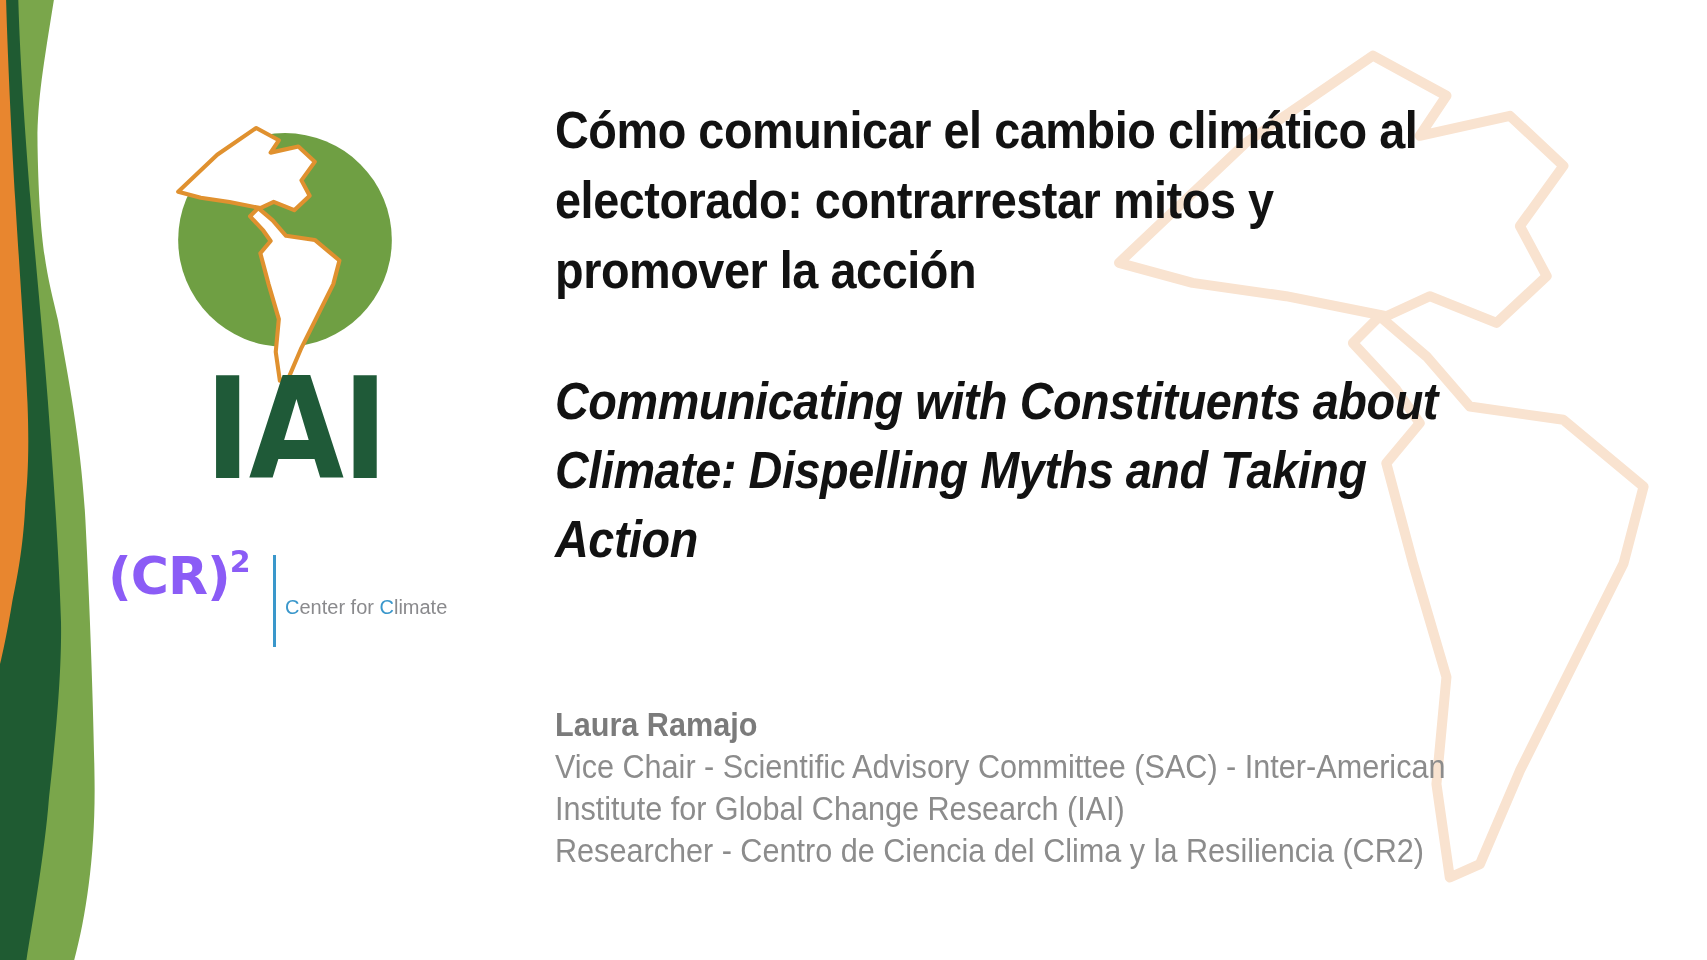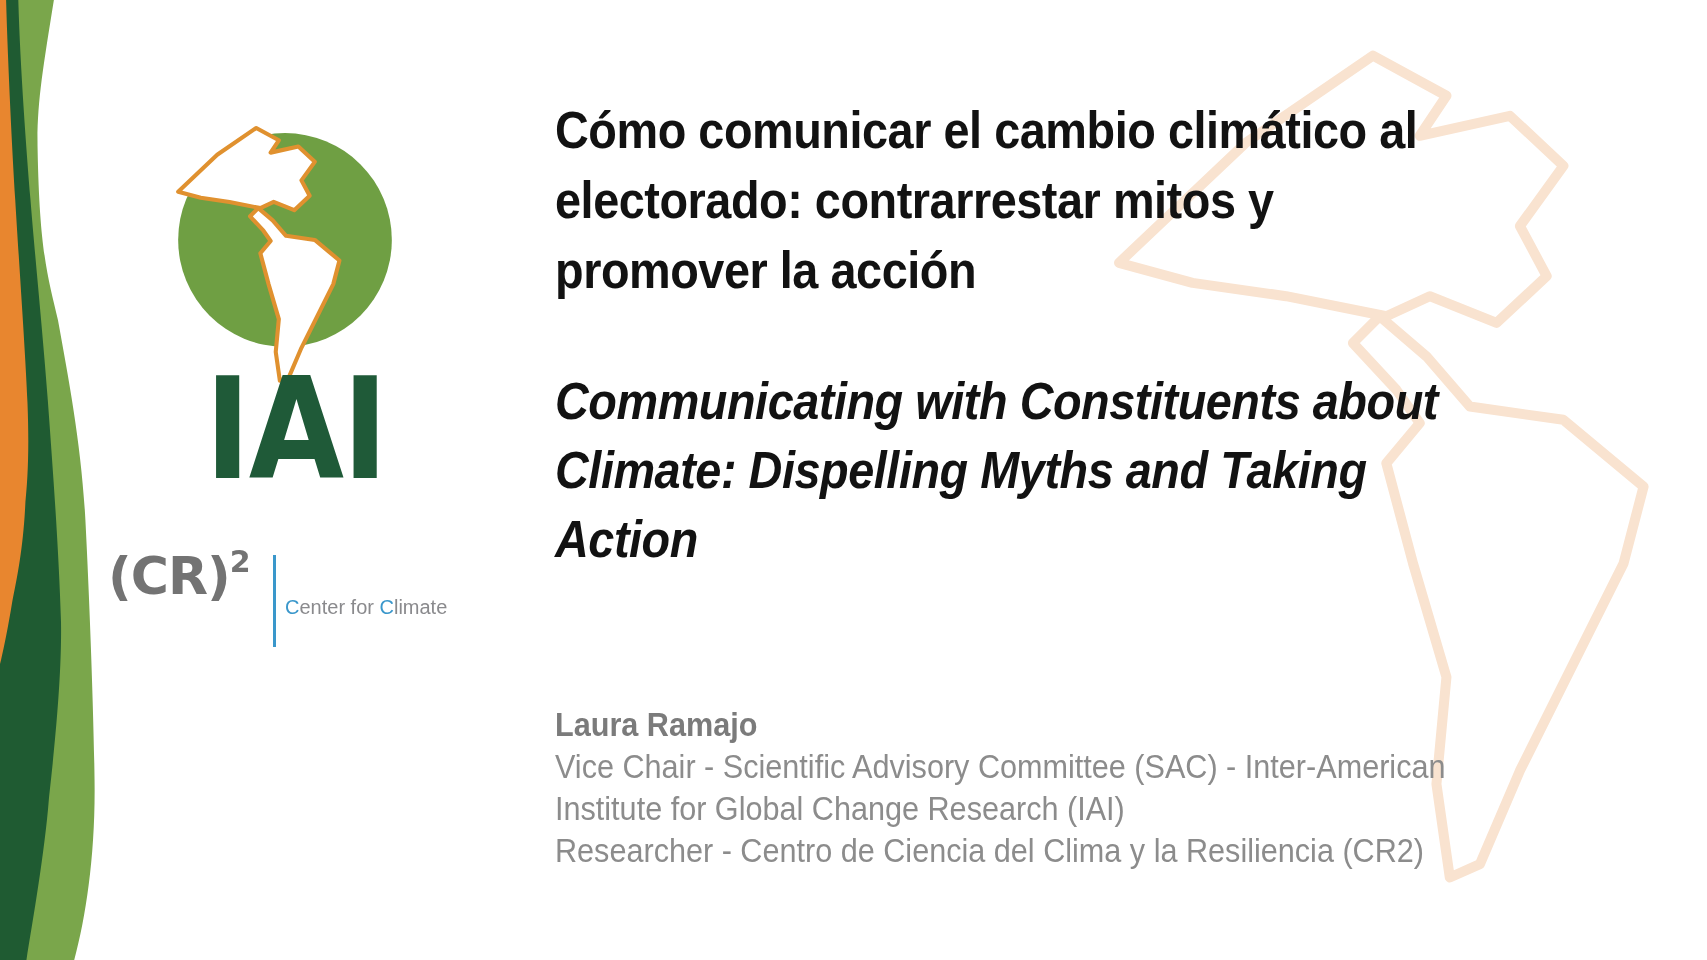--- a/index.html
+++ b/index.html
@@ -23,21 +23,21 @@
     font-size:140px;line-height:1;color:#1F5A38;
     transform:scaleX(0.88);transform-origin:50% 50%;
     letter-spacing:-2px;white-space:nowrap;
   }
 
   
   #cr2-logo{left:100px;top:548px;width:480px;height:110px;}
   #cr2-mark{
     position:absolute;left:8px;top:0;
     font-family:"DejaVu Sans",sans-serif;font-weight:bold;
-    font-size:52px;line-height:56px;color:#737373;white-space:nowrap;
+    font-size:52px;line-height:56px;color:#8b5cf6;white-space:nowrap;
     letter-spacing:-1px;
   }
   #cr2-mark .sup{font-size:30px;position:relative;top:-22px;letter-spacing:0;}
   #cr2-sep{position:absolute;left:173px;top:7px;width:3px;height:92px;background:#3A97CB;}
   #cr2-name{
     position:absolute;left:185px;top:44px;
     font-size:20px;line-height:30px;color:#8A8A8D;white-space:nowrap;
     letter-spacing:0;
   }
   #cr2-name .accent{color:#3A97CB;}

